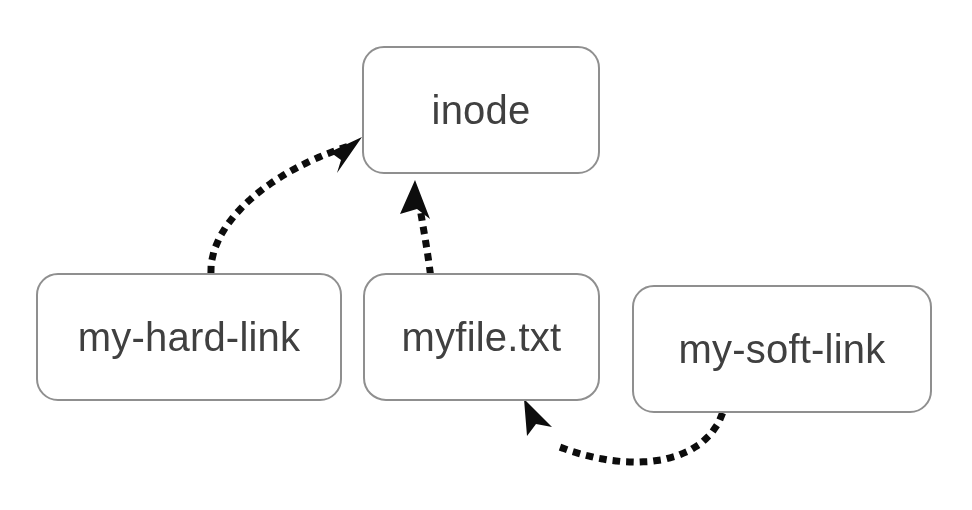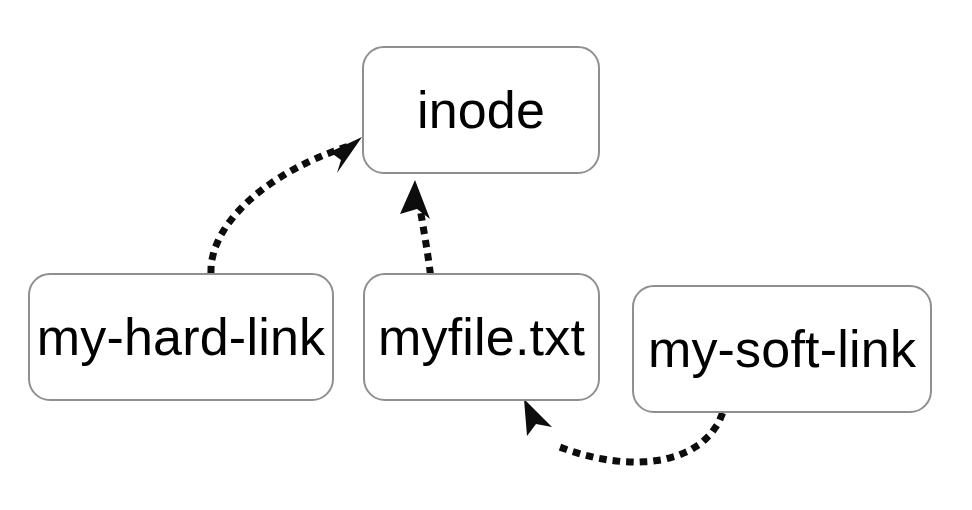--- a/index.html
+++ b/index.html
@@ -22,23 +22,23 @@
     box-sizing: border-box;
     background: #ffffff;
     border: 2px solid #8f8f8f;
     border-radius: 22px;
     display: flex;
     align-items: center;
     justify-content: center;
   }
   .node-label {
     font-family: "Liberation Sans", sans-serif;
-    font-size: 52px;
+    font-size: 40px;
     font-weight: 400;
-    color: #000000;
+    color: #404040;
     letter-spacing: 0.2px;
     white-space: nowrap;
     line-height: 1;
   }
   #edge-layer {
     position: absolute;
     left: 0;
     top: 0;
     width: 972px;
     height: 510px;
@@ -77,25 +77,25 @@
       <path class="edge-path" d="M 725 403 C 715 460 640 480 552 444"></path>
       <polygon class="arrow-head" points="524,399 527,436 536,424 552,427"></polygon>
     </g>
 
   </svg>
 
   <div class="node-box" style="left:362px; top:46px; width:238px; height:128px;">
     <span class="node-label">inode</span>
   </div>
 
-  <div class="node-box" style="left:28px; top:273px; width:306px; height:128px;">
+  <div class="node-box" style="left:36px; top:273px; width:306px; height:128px;">
     <span class="node-label">my-hard-link</span>
   </div>
 
-  <div class="node-box" style="left:363px; top:273px; width:237px; height:128px;">
+  <div class="node-box" style="left:363px; top:273px; width:237px; height:128px;border-radius:23px;">
     <span class="node-label">myfile.txt</span>
   </div>
 
   <div class="node-box" style="left:632px; top:273px; width:300px; height:128px;margin-top:12px;">
     <span class="node-label">my-soft-link</span>
   </div>
 
 </div>
 
 </body></html>

